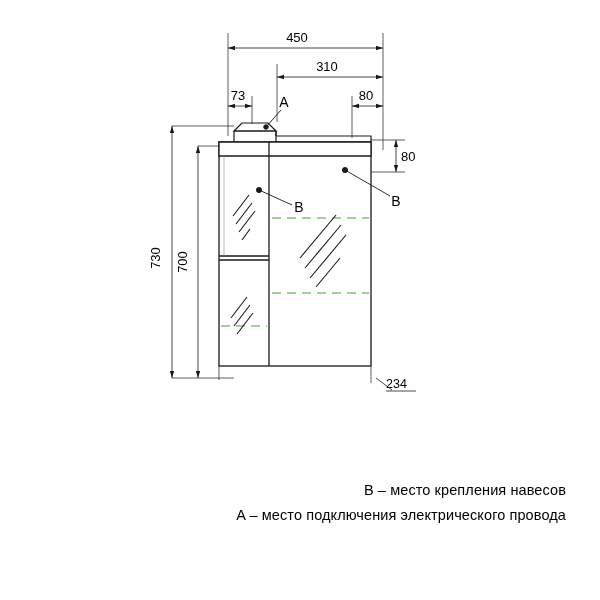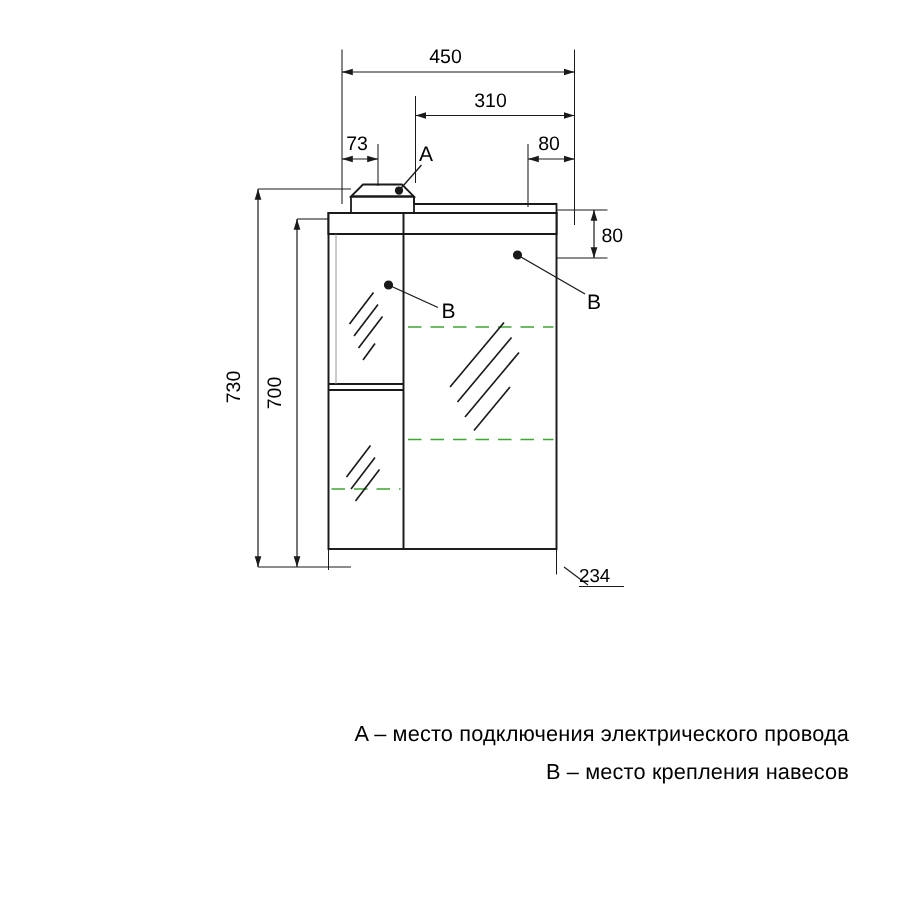--- a/index.html
+++ b/index.html
@@ -175,17 +175,17 @@
     <text class="dim-text" x="160" y="258" text-anchor="middle" transform="rotate(-90 160 258)">730</text>
     <text class="dim-text" x="187" y="262" text-anchor="middle" transform="rotate(-90 187 262)">700</text>
     <text class="small-text" x="386" y="388" text-anchor="start">234</text>
 
     <text class="lbl-text" x="284" y="107" text-anchor="middle">A</text>
     <text class="lbl-text" x="299" y="212" text-anchor="middle">B</text>
     <text class="lbl-text" x="396" y="206" text-anchor="middle">B</text>
   </svg>
 
   <div class="legend">
+    <div class="legend-line">B – место крепления навесов</div>
     <div class="legend-line">A – место подключения электрического провода</div>
-    <div class="legend-line">B – место крепления навесов</div>
   </div>
 
 </div>
 
 </body></html>

